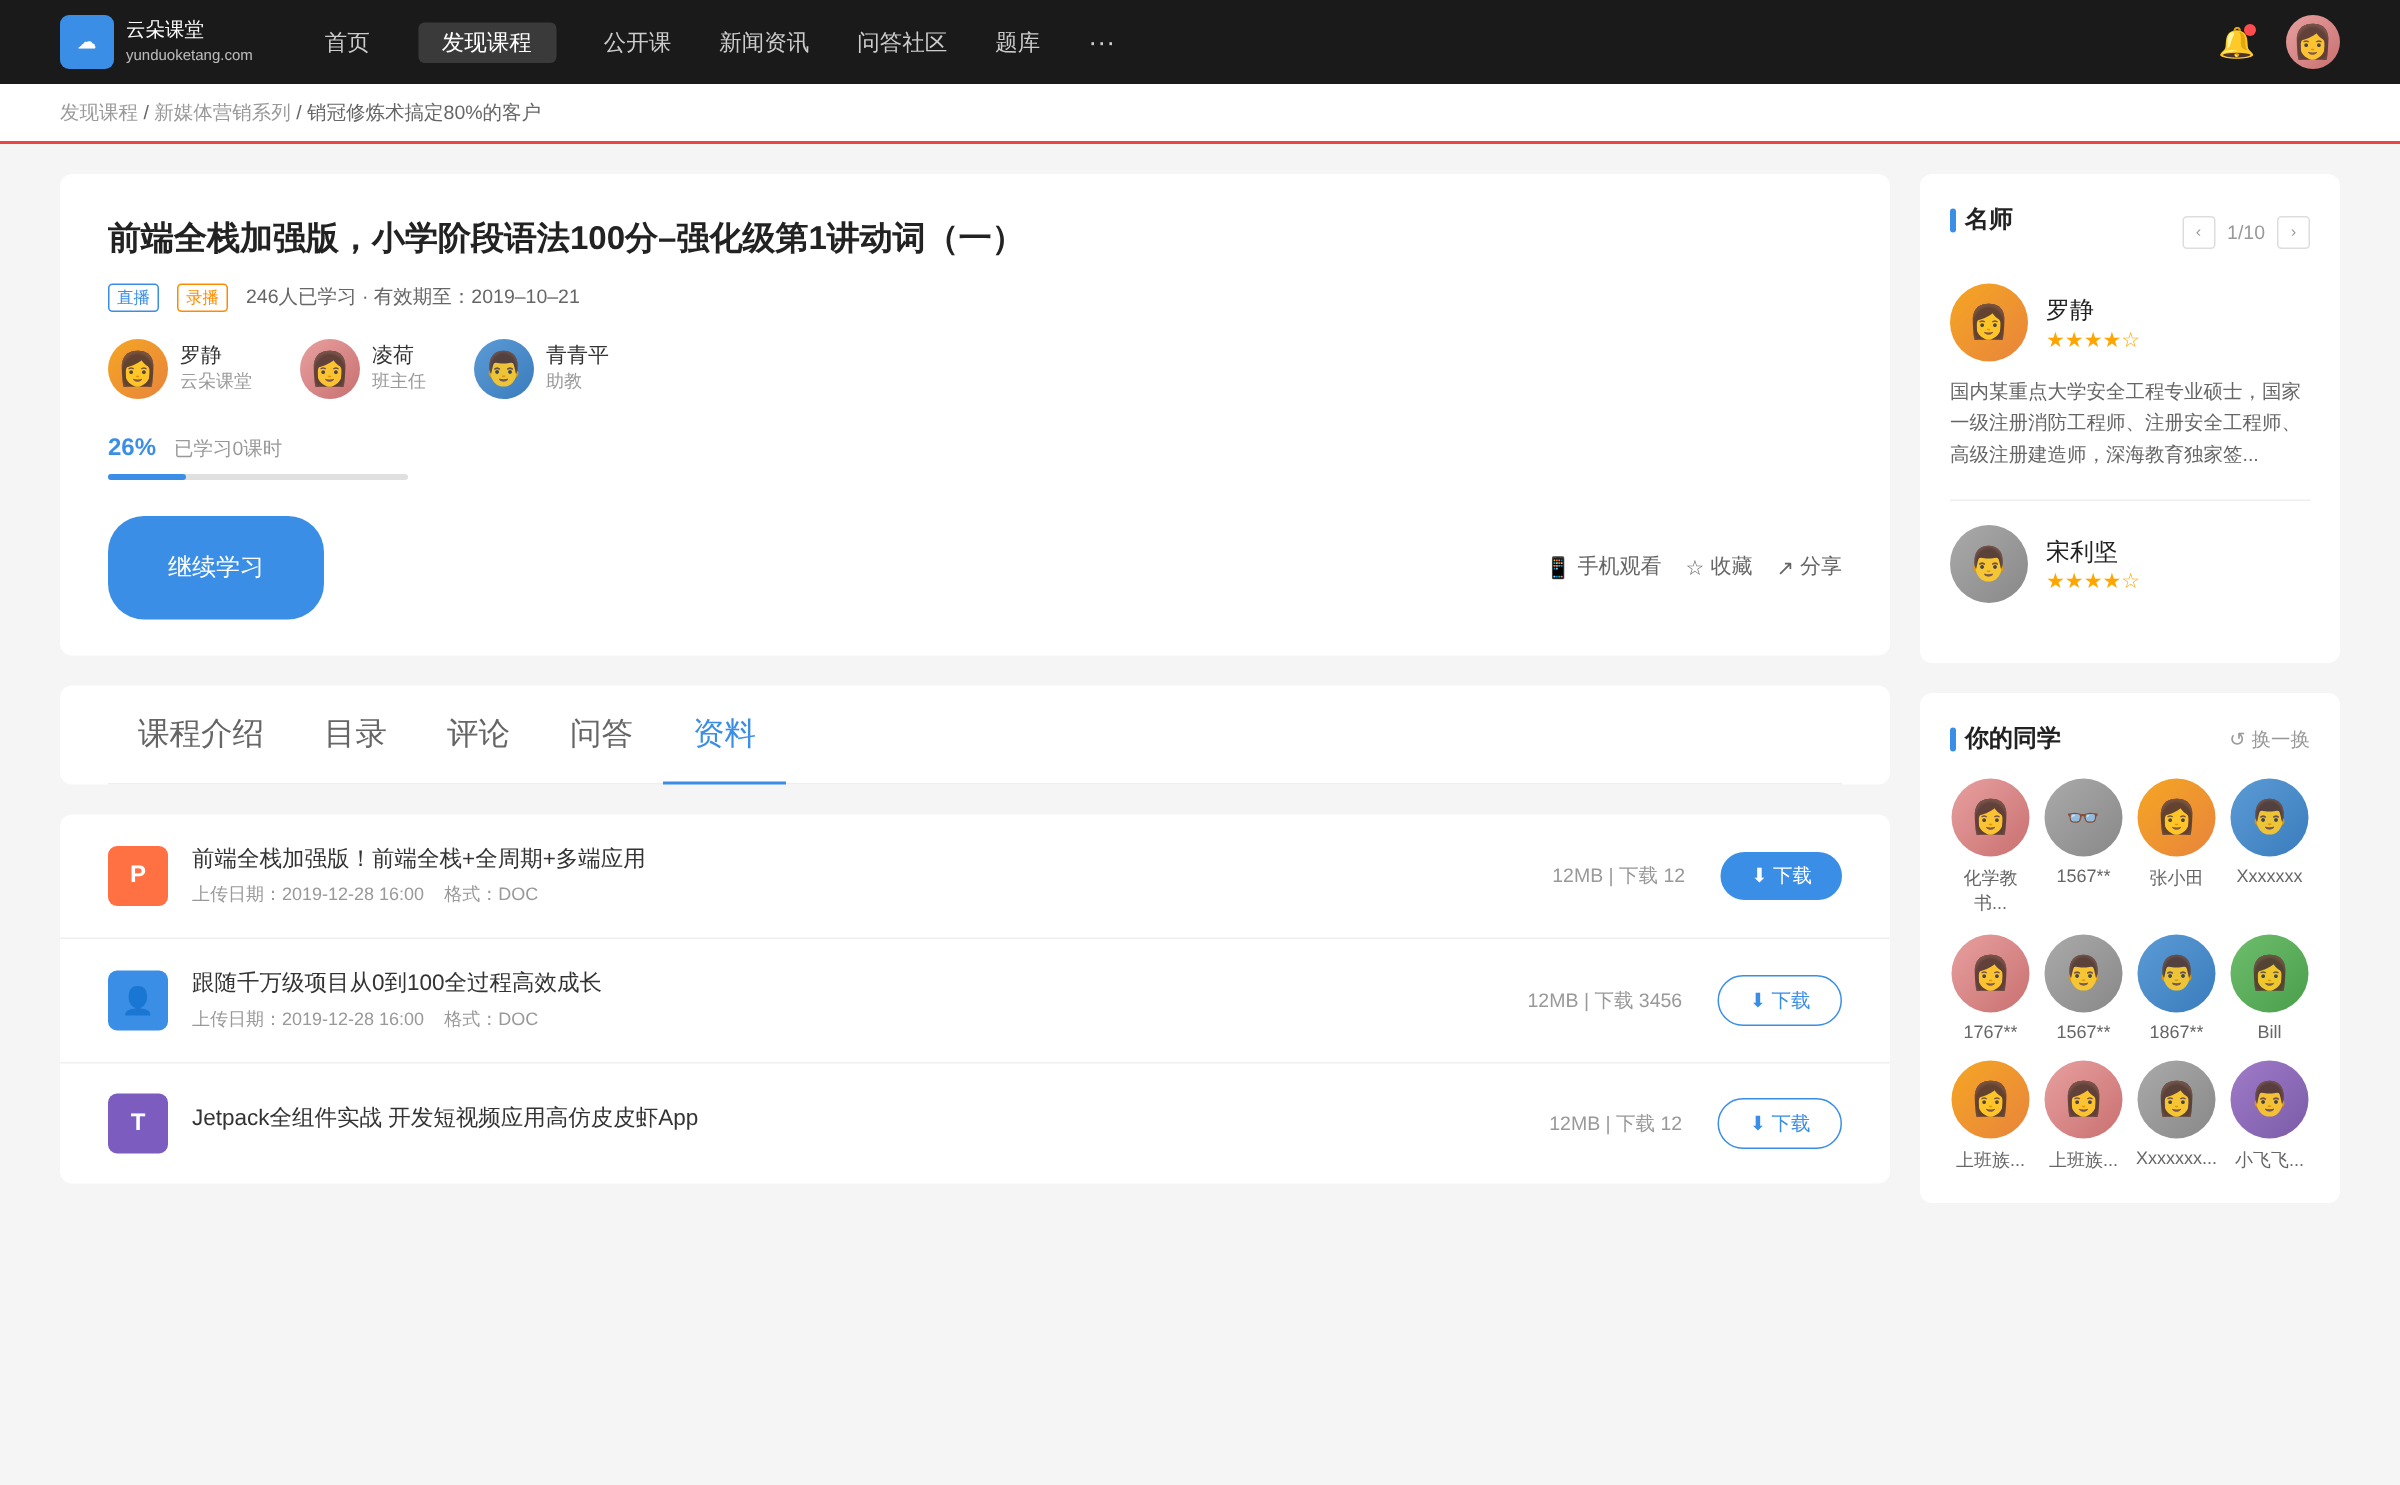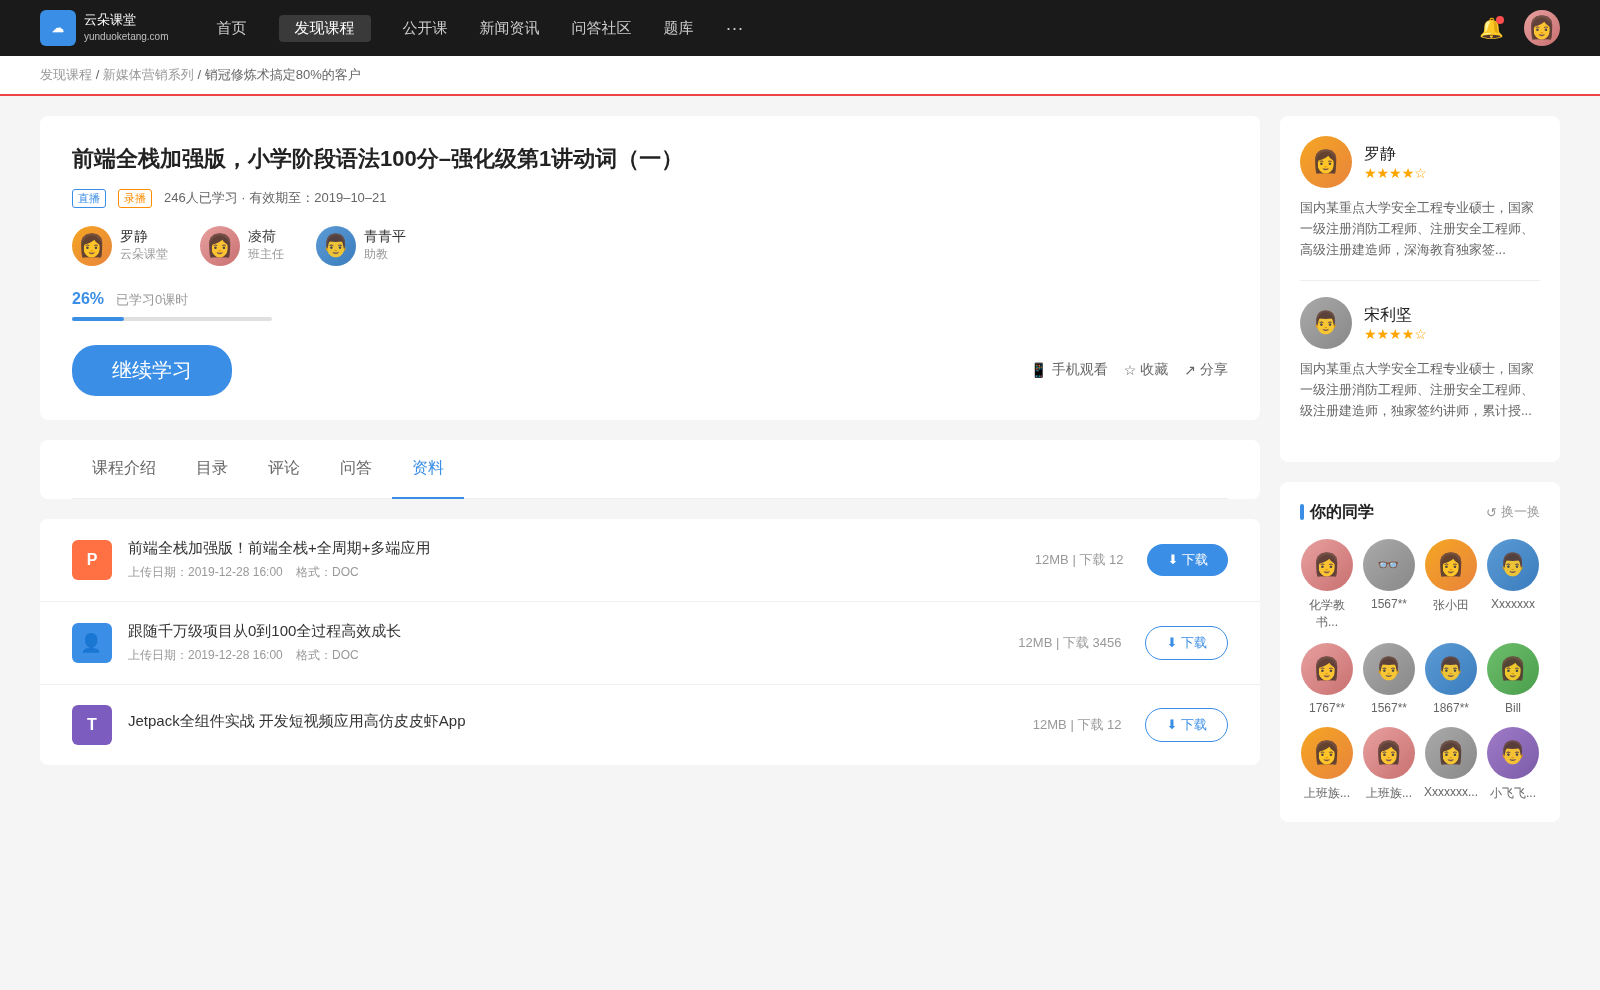--- a/index.html
+++ b/index.html
@@ -40,28 +40,28 @@
     .teacher-avatar { width: 40px; height: 40px; border-radius: 50%; background: #ddd; overflow: hidden; }
     .teacher-info { font-size: 12px; }
     .teacher-name { color: #333; font-size: 14px; font-weight: 500; }
     .teacher-role { color: #999; }
     .progress-section { margin-bottom: 24px; }
     .progress-label { color: #3a8ee6; font-size: 16px; font-weight: bold; margin-bottom: 4px; }
     .progress-sub { color: #999; font-size: 13px; display: inline-block; margin-left: 8px; }
     .progress-bar-bg { width: 200px; height: 4px; background: #e0e0e0; border-radius: 2px; margin-top: 8px; }
     .progress-bar-fill { height: 4px; background: #3a8ee6; border-radius: 2px; }
     .course-actions { display: flex; align-items: center; gap: 20px; }
-    .btn-continue { background: #3a8ee6; color: white; border: none; border-radius: 24px; padding: 12px 40px; font-size: 20px; cursor: pointer; }
+    .btn-continue { background: #3a8ee6; color: white; border: none; border-radius: 24px; padding: 24px 40px; font-size: 16px; cursor: pointer; }
     .action-links { margin-left: auto; display: flex; gap: 16px; }
     .action-link { display: flex; align-items: center; gap: 4px; color: #666; cursor: pointer; font-size: 14px; text-decoration: none; }
 
     
     .tabs-card { background: white; border-radius: 8px; padding: 0 32px; margin-bottom: 20px; }
     .tabs-row { display: flex; gap: 0; border-bottom: 1px solid #eee; }
-    .tab-item { padding: 18px 20px; font-size: 16px; color: #666; cursor: pointer; border-bottom: 2px solid transparent; margin-bottom: -1px; }
+    .tab-item { padding: 18px 20px; font-size: 21px; color: #666; cursor: pointer; border-bottom: 2px solid transparent; margin-bottom: -1px; }
     .tab-item.active { color: #3a8ee6; border-bottom-color: #3a8ee6; font-weight: 500; }
 
     
     .resource-list { background: white; border-radius: 8px; padding: 0; overflow: hidden; }
     .resource-item { display: flex; align-items: center; padding: 20px 32px; border-bottom: 1px solid #f0f0f0; }
     .resource-item:last-child { border-bottom: none; }
     .resource-icon { width: 40px; height: 40px; border-radius: 6px; display: flex; align-items: center; justify-content: center; color: white; font-size: 16px; font-weight: bold; flex-shrink: 0; }
     .resource-info { flex: 1; margin-left: 16px; }
     .resource-title { font-size: 15px; color: #333; margin-bottom: 6px; }
     .resource-meta { font-size: 12px; color: #999; }
@@ -270,20 +270,28 @@
         </div>
         <button class="btn-download">⬇ 下载</button>
       </div>
 
     </div>
   </div>
 
   <div class="sidebar">
 
     <div class="sidebar-card">
+      <div style="display:flex; align-items:center; margin-bottom:16px;">
+        <div class="sidebar-section-title">名师</div>
+        <div class="sidebar-nav" style="margin-left:auto;">
+          <div class="sidebar-nav-btn">‹</div>
+          <span>1/10</span>
+          <div class="sidebar-nav-btn">›</div>
+        </div>
+      </div>
 
       <div class="teacher-card">
         <div class="teacher-card-header">
           <div class="teacher-card-avatar av-orange">
             <div class="person-icon">👩</div>
           </div>
           <div>
             <div class="teacher-card-name">罗静</div>
             <div class="stars">★★★★☆</div>
           </div>
@@ -296,21 +304,20 @@
       <div class="teacher-card">
         <div class="teacher-card-header">
           <div class="teacher-card-avatar av-gray">
             <div class="person-icon">👨</div>
           </div>
           <div>
             <div class="teacher-card-name">宋利坚</div>
             <div class="stars">★★★★☆</div>
           </div>
         </div>
-        <div class="teacher-card-desc">国内某重点大学安全工程专业硕士，国家一级注册消防工程师、注册安全工程师、级注册建造师，独家签约讲师，累计授...</div>
       </div>
     </div>
 
     <div class="sidebar-card">
       <div class="classmates-header">
         <div class="classmates-title">你的同学</div>
         <div class="refresh-btn">
           <span>↺</span>
           <span>换一换</span>
         </div>

